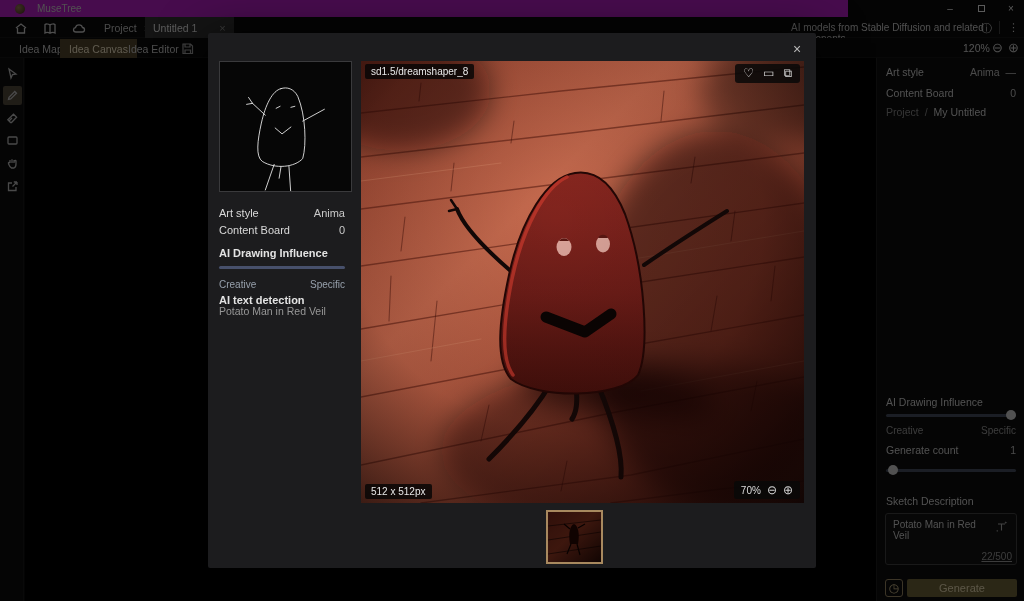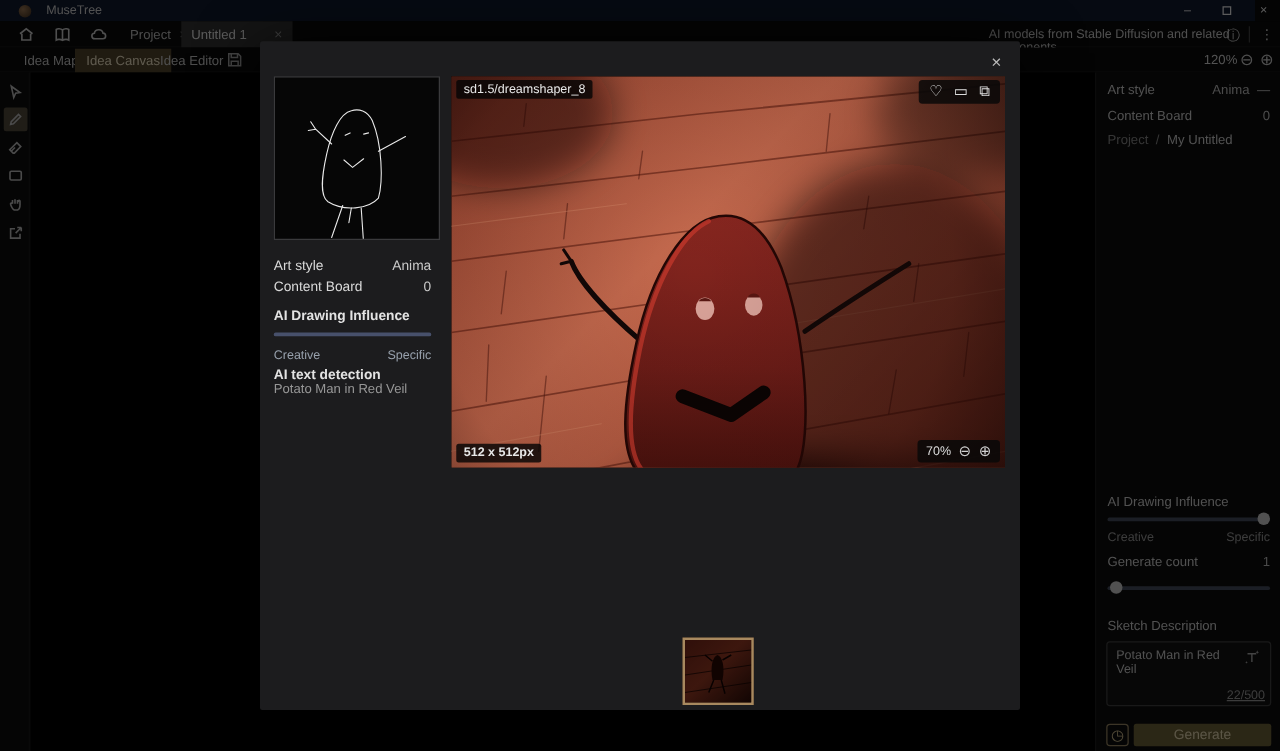--- a/index.html
+++ b/index.html
@@ -1,21 +1,21 @@
 <!DOCTYPE html>
 <html><head>
 <meta charset="utf-8">
 <style>
   * { margin:0; padding:0; box-sizing:border-box; font-family:"Liberation Sans", sans-serif; }
   html,body { width:1024px; height:601px; background:#000; overflow:hidden; }
   #stage { position:relative; width:1024px; height:601px; background:#0a0a0a; }
   .abs { position:absolute; }
 
   
-  #titlebar { left:0; top:0; width:1004px; height:17px; background:#0f172a; }
+  #titlebar { left:0; top:0; width:848px; height:17px; background:#a21caf; }
   .app-logo { left:15px; top:4px; width:10px; height:10px; border-radius:50%;
     background:radial-gradient(circle at 35% 35%, #8a6a4a, #3a2a1a); }
   .app-name { left:37px; top:3px; font-size:10px; color:#b9b9b9; }
   .win-btn { top:2px; width:14px; height:13px; color:#cfcfcf; font-size:10px;
     display:flex; align-items:center; justify-content:center; }
   .win-max-glyph { width:7px; height:7px; border:1px solid #cfcfcf; display:inline-block; }
 
   #tabrow { left:0; top:17px; width:1024px; height:21px; background:#0a0a0a; border-bottom:1px solid #141414; }
   .nav-ico { top:21px; width:14px; height:13px; }
   .nav-ico svg { width:100%; height:100%; stroke:#b5b5b5; fill:none; stroke-width:1.3; }
@@ -74,25 +74,25 @@
   #sketch-thumb { left:11px; top:28px; width:133px; height:131px; background:#060606; border:1px solid #3a3a3c; }
   #sketch-thumb svg { width:100%; height:100%; }
 
   .m-row { left:11px; width:126px; display:flex; justify-content:space-between; font-size:11px; color:#d9d9d9; }
   .m-row .v { color:#c9c9c9; }
   .m-head { left:11px; font-size:11px; color:#e3e3e3; font-weight:bold; }
   #m-track { left:11px; top:233px; width:126px; height:3px; border-radius:2px; background:#47506b; }
   .m-minmax { left:11px; top:246px; width:126px; display:flex; justify-content:space-between; font-size:10px; color:#97a0ac; }
   #m-detect-val { left:11px; top:272px; font-size:10.5px; color:#979797; }
 
-  #preview { left:153px; top:28px; width:443px; height:313px; background:#000000; overflow:hidden; }
+  #preview { left:153px; top:28px; width:443px; height:442px; background:#701a75; overflow:hidden; }
   #preview svg.scene { width:443px; height:442px; display:block; }
   .badge { background:rgba(5,5,5,0.82); color:#e8e8e8; font-size:10px; padding:2px 6px; border-radius:2px; }
   #model-badge { left:4px; top:3px; }
-  #size-badge { left:4px; bottom:4px;font-weight:bold; }
+  #size-badge { left:4px; bottom:4px; }
   #actions-pill { right:4px; top:3px; height:19px; background:rgba(8,8,8,0.85); border-radius:3px;
     display:flex; align-items:center; gap:9px; padding:0 8px; color:#dcdcdc; font-size:12px; }
   #actions-pill span { line-height:19px; }
   #zoom-pill { right:4px; bottom:4px; height:18px; background:rgba(8,8,8,0.85); border-radius:3px;
     display:flex; align-items:center; gap:6px; padding:0 7px; color:#dcdcdc; }
   #zoom-pill .pct { font-size:10px; }
   #zoom-pill .zi { font-size:12px; color:#cfcfcf; }
 
   #filmstrip-thumb { left:338px; top:477px; width:57px; height:54px; border:2px solid #a8895f; background:#1a0a07; }
   #filmstrip-thumb svg { width:100%; height:100%; display:block; }

